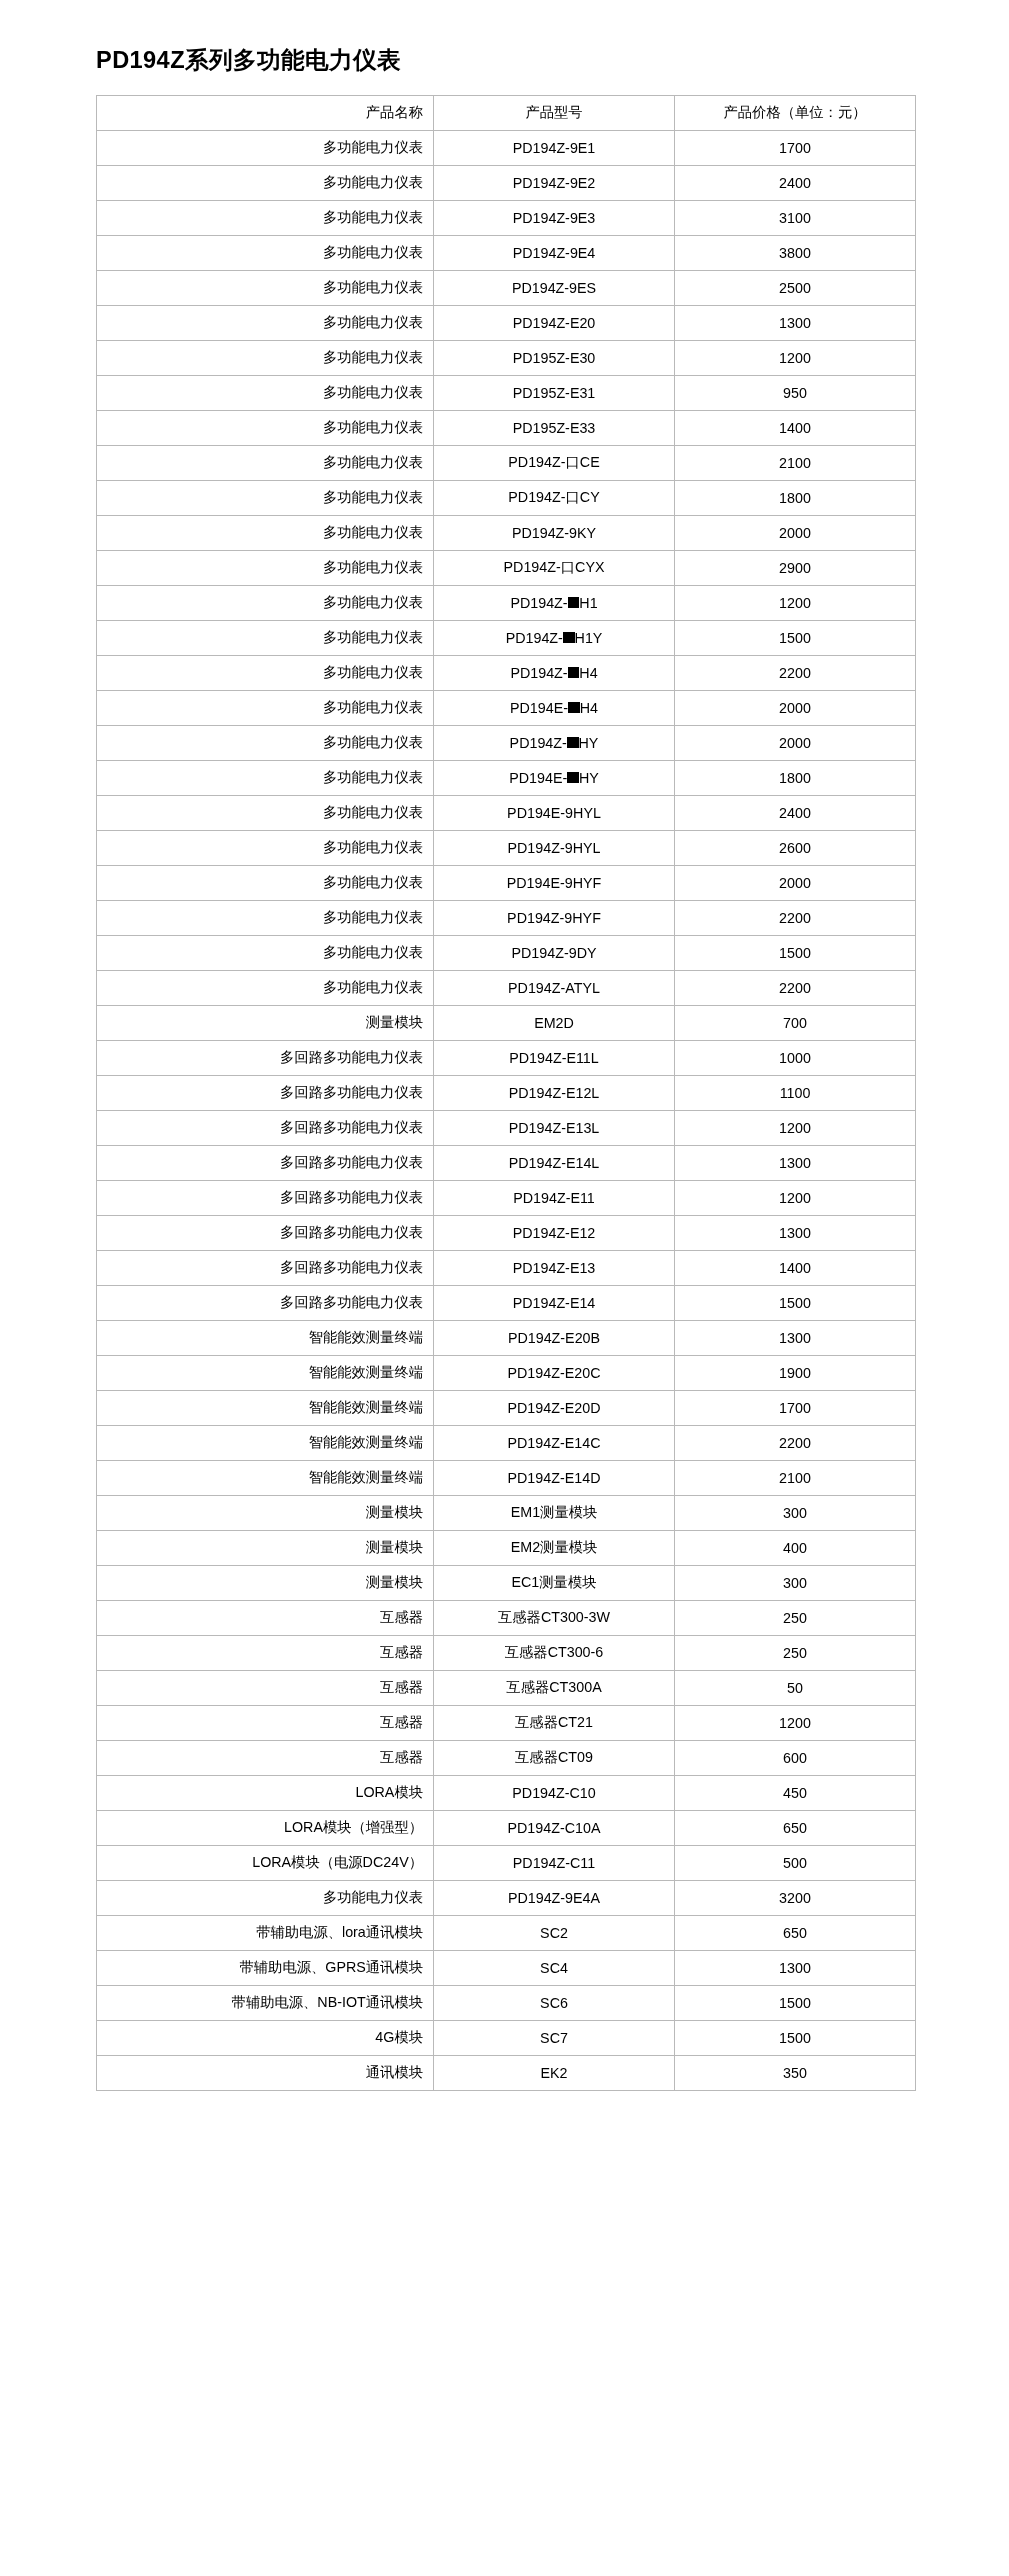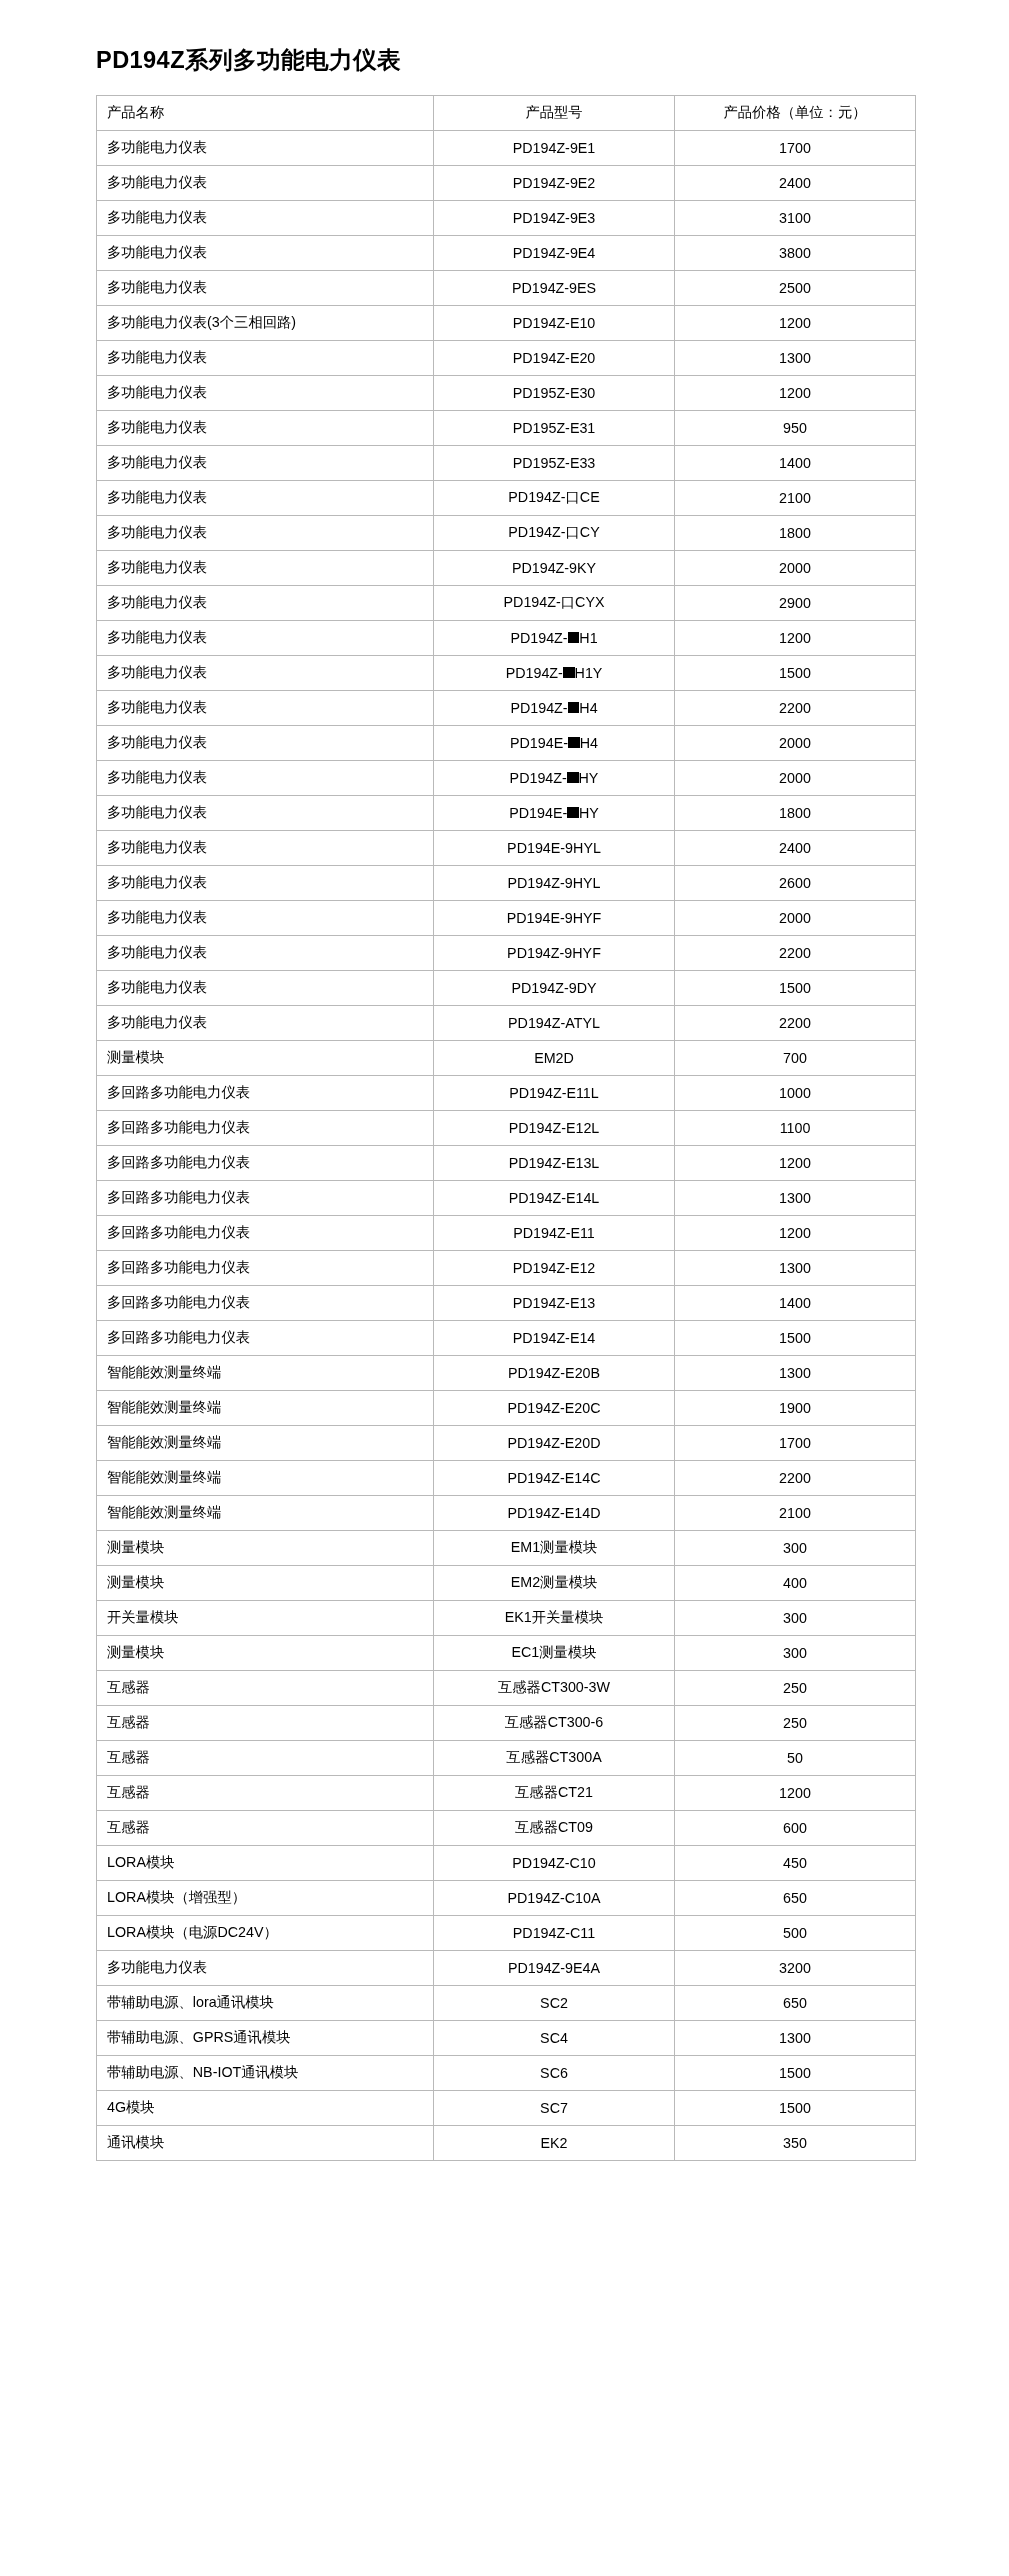--- a/index.html
+++ b/index.html
@@ -42,21 +42,21 @@
     box-sizing: border-box;
     white-space: nowrap;
     overflow: hidden;
   }
   table.price-table col.c-name { width: 337px; }
   table.price-table col.c-model { width: 241px; }
   table.price-table col.c-price { width: 241px; }
 
   table.price-table th.h-name,
   table.price-table td.t-name {
-    text-align: left;
+    text-align: right;
   }
   table.price-table th.h-model,
   table.price-table td.t-model,
   table.price-table th.h-price,
   table.price-table td.t-price {
     text-align: center;
   }
   table.price-table thead th {
     background: #ffffff;
     font-weight: normal;
@@ -110,25 +110,20 @@
             <td class="t-name">多功能电力仪表</td>
             <td class="t-model">PD194Z-9E4</td>
             <td class="t-price">3800</td>
           </tr>
           <tr>
             <td class="t-name">多功能电力仪表</td>
             <td class="t-model">PD194Z-9ES</td>
             <td class="t-price">2500</td>
           </tr>
           <tr>
-            <td class="t-name">多功能电力仪表(3个三相回路)</td>
-            <td class="t-model">PD194Z-E10</td>
-            <td class="t-price">1200</td>
-          </tr>
-          <tr>
             <td class="t-name">多功能电力仪表</td>
             <td class="t-model">PD194Z-E20</td>
             <td class="t-price">1300</td>
           </tr>
           <tr>
             <td class="t-name">多功能电力仪表</td>
             <td class="t-model">PD195Z-E30</td>
             <td class="t-price">1200</td>
           </tr>
           <tr>
@@ -295,25 +290,20 @@
             <td class="t-name">测量模块</td>
             <td class="t-model">EM1测量模块</td>
             <td class="t-price">300</td>
           </tr>
           <tr>
             <td class="t-name">测量模块</td>
             <td class="t-model">EM2测量模块</td>
             <td class="t-price">400</td>
           </tr>
           <tr>
-            <td class="t-name">开关量模块</td>
-            <td class="t-model">EK1开关量模块</td>
-            <td class="t-price">300</td>
-          </tr>
-          <tr>
             <td class="t-name">测量模块</td>
             <td class="t-model">EC1测量模块</td>
             <td class="t-price">300</td>
           </tr>
           <tr>
             <td class="t-name">互感器</td>
             <td class="t-model">互感器CT300-3W</td>
             <td class="t-price">250</td>
           </tr>
           <tr>

